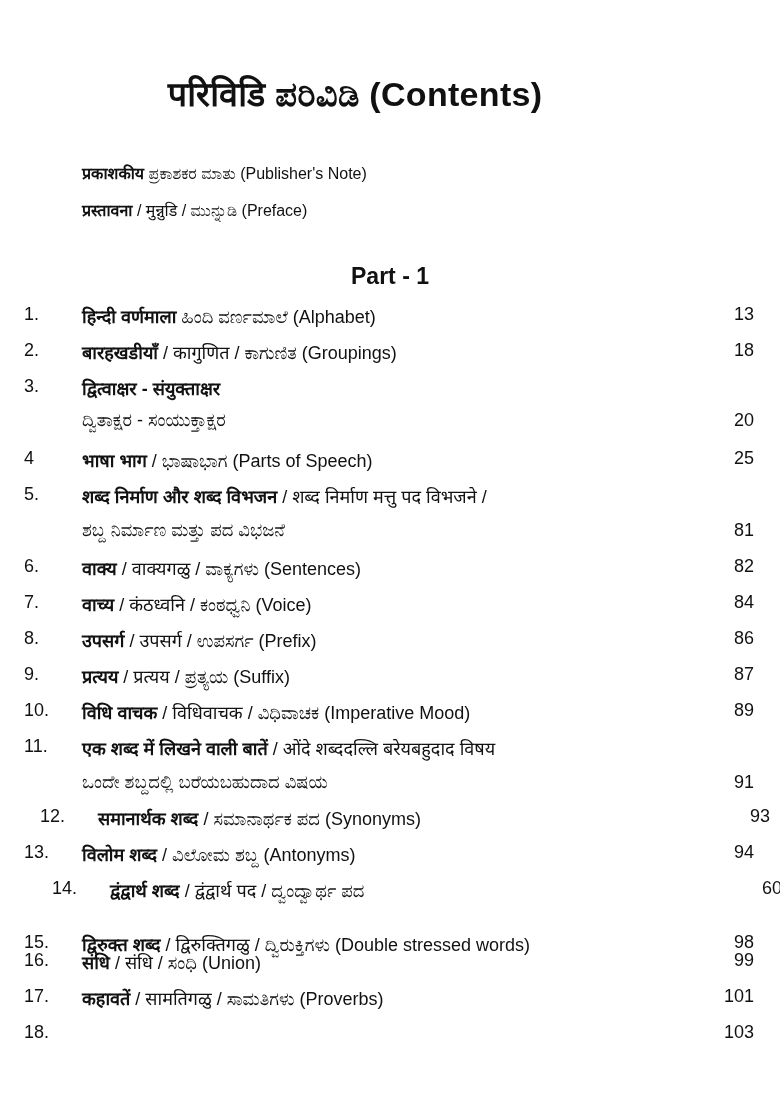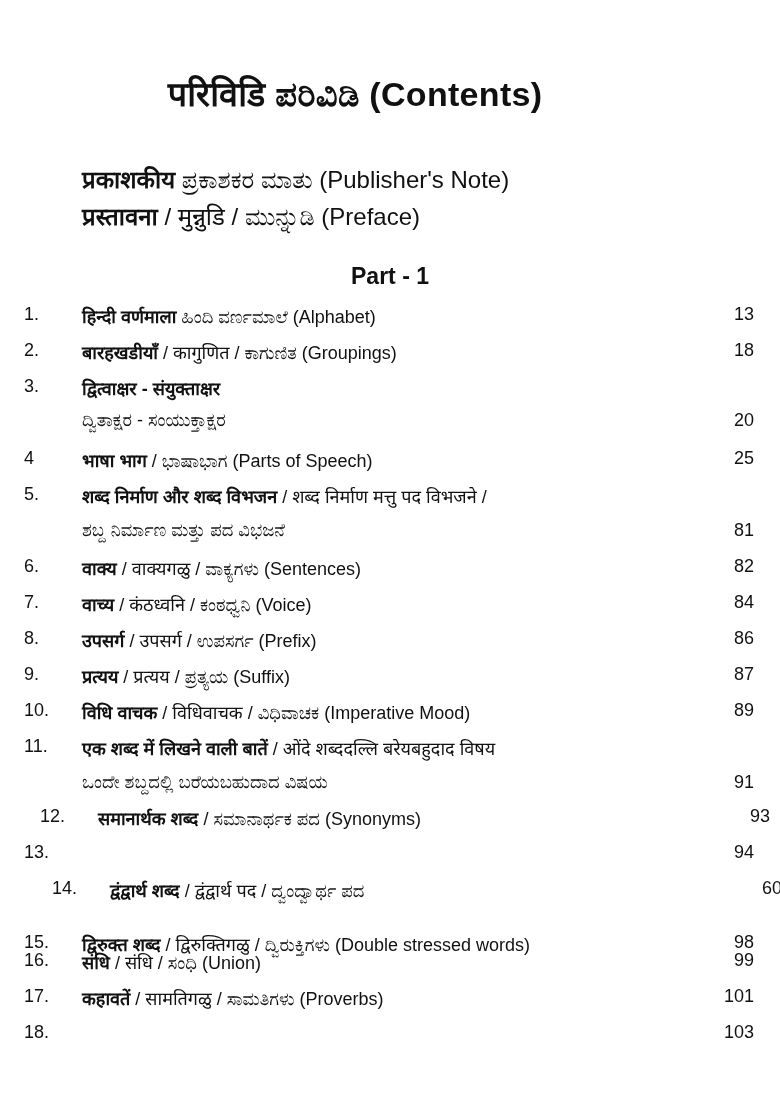--- a/index.html
+++ b/index.html
@@ -4,21 +4,21 @@
 <style>
   html, body { margin: 0; padding: 0; background: #ffffff; }
   body {
     width: 780px; height: 1108px; position: relative; overflow: hidden;
     font-family: "Liberation Sans", "DejaVu Sans", sans-serif; color: #111;
   }
   .title {
     position: absolute; top: 70px; left: 5px; width: 700px; text-align: center;
     font-size: 34px; font-weight: bold; letter-spacing: 0.3px;
   }
-  .front { position: absolute; left: 82px; font-size: 24px; }
+  .front { position: absolute; left: 82px; font-size: 16px; }
   .part {
     position: absolute; top: 263px; left: 0; width: 780px; text-align: center;
     font-size: 23px; font-weight: bold;
   }
   .row { position: absolute; left: 0; width: 780px; height: 30px; font-size: 18px; }
   .num { position: absolute; left: 24px; }
   .txt { position: absolute; left: 82px; white-space: nowrap; }
   .hi { font-weight: bold; }
   .pg { position: absolute; right: 26px; text-align: right; }
 </style>
@@ -107,20 +107,21 @@
       <span class="txt"><span class="hi"></span><span>ಒಂದೇ ಶಬ್ದದಲ್ಲಿ ಬರೆಯಬಹುದಾದ ವಿಷಯ</span></span>
       <span class="pg">91</span>
     </div>
     <div class="row" style="top: 806px; margin-left: 16px;">
       <span class="num">12.</span>
       <span class="txt"><span class="hi">समानार्थक शब्द</span><span> / ಸಮಾನಾರ್ಥಕ ಪದ (Synonyms)</span></span>
       <span class="pg">93</span>
     </div>
     <div class="row" style="top: 842px;">
       <span class="num">13.</span>
+      <span class="txt"><span class="hi">विलोम शब्द</span><span> / ವಿಲೋಮ ಶಬ್ದ (Antonyms)</span></span>
       <span class="pg">94</span>
     </div>
     <div class="row" style="top: 878px; margin-left: 28px;">
       <span class="num">14.</span>
       <span class="txt"><span class="hi">द्वंद्वार्थ शब्द</span><span> / द्वंद्वार्थ पद / ದ್ವಂದ್ವಾರ್ಥ ಪದ</span></span>
       <span class="pg">60</span>
     </div>
     <div class="row" style="top: 932px;">
       <span class="num">15.</span>
       <span class="txt"><span class="hi">द्विरुक्त शब्द</span><span> / द्विरुक्तिगळु / ದ್ವಿರುಕ್ತಿಗಳು (Double stressed words)</span></span>

